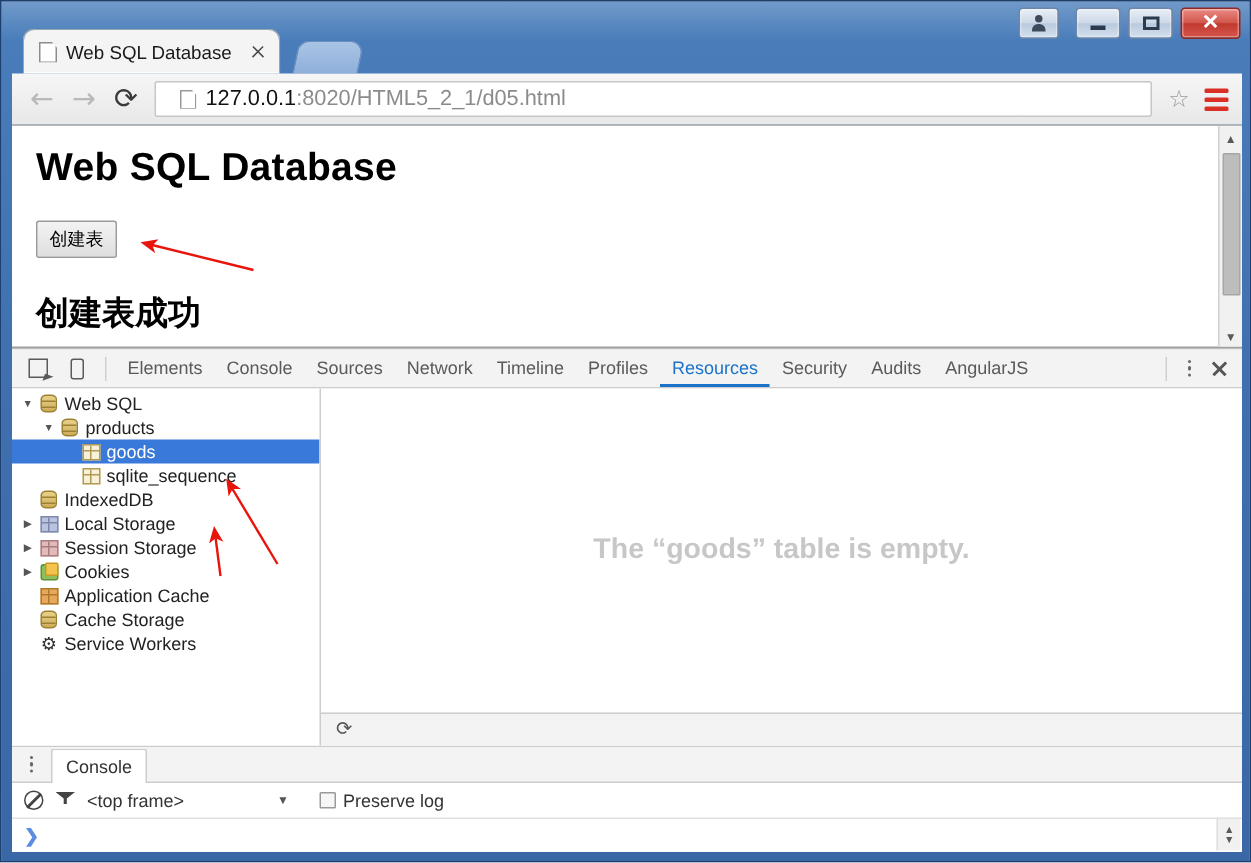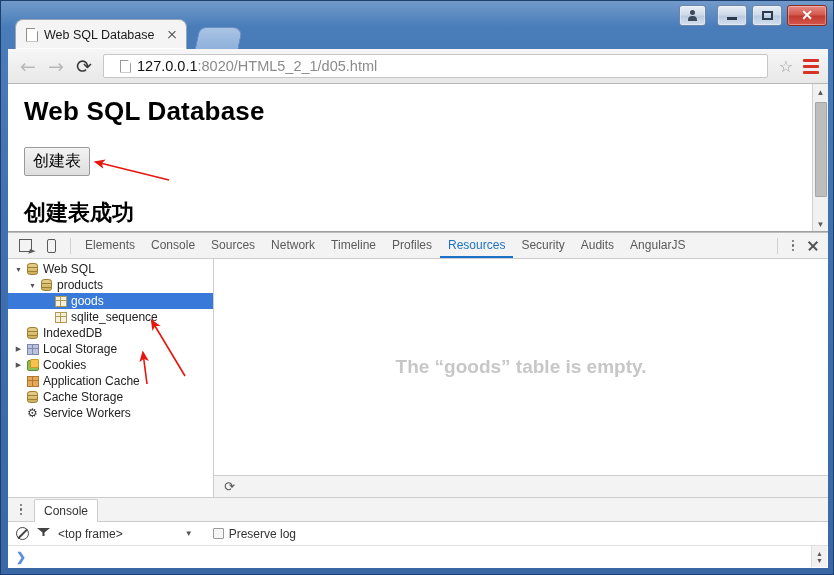--- a/index.html
+++ b/index.html
@@ -119,21 +119,21 @@
 
   
   #page {
     position:absolute; left:7px; top:83px; width:820px; height:148px;
     background:#fff; border-bottom:1px solid #a0a0a0; overflow:hidden;
   }
   #page-inner { padding:12px 16px 0 16px; width:802px; }
   #h1 { font-size:26px; font-weight:bold; color:#000; letter-spacing:.2px; margin-bottom:20px; font-family:"Liberation Sans", sans-serif;}
   #createBtn {
     font-family:"DejaVu Sans", sans-serif;
-    font-size:16px; padding:3px 8px;
+    font-size:12px; padding:3px 8px;
     background: linear-gradient(180deg,#f3f3f3,#dedede);
     border:1px solid #9a9a9a; border-radius:2px; color:#000; cursor:pointer;
   }
   #h2 { font-size:22px; font-weight:bold; color:#000; margin-top:22px; font-family:"Liberation Sans", sans-serif;}
 
   
   #pagescroll {
     position:absolute; right:0; top:0; width:16px; height:148px;
     background:#f1f1f1; border-left:1px solid #d0d0d0;
   }
@@ -403,20 +403,27 @@
           <div class="tnode" style="padding-left: 4px;">
             <span class="tw">▶</span>
             <span class="ti">
               <span class="ico-storage"></span>
             </span>
             <span style="margin-left: 3px;">Local Storage</span>
           </div>
           <div class="tnode" style="padding-left: 4px;">
             <span class="tw">▶</span>
             <span class="ti">
+              <span class="ico-storage2"></span>
+            </span>
+            <span style="margin-left: 3px;">Session Storage</span>
+          </div>
+          <div class="tnode" style="padding-left: 4px;">
+            <span class="tw">▶</span>
+            <span class="ti">
               <span class="ico-cookie"></span>
             </span>
             <span style="margin-left: 3px;">Cookies</span>
           </div>
           <div class="tnode" style="padding-left: 4px;">
             <span class="tw">&nbsp;</span>
             <span class="ti">
               <span class="ico-appcache"></span>
             </span>
             <span style="margin-left: 3px;">Application Cache</span>

